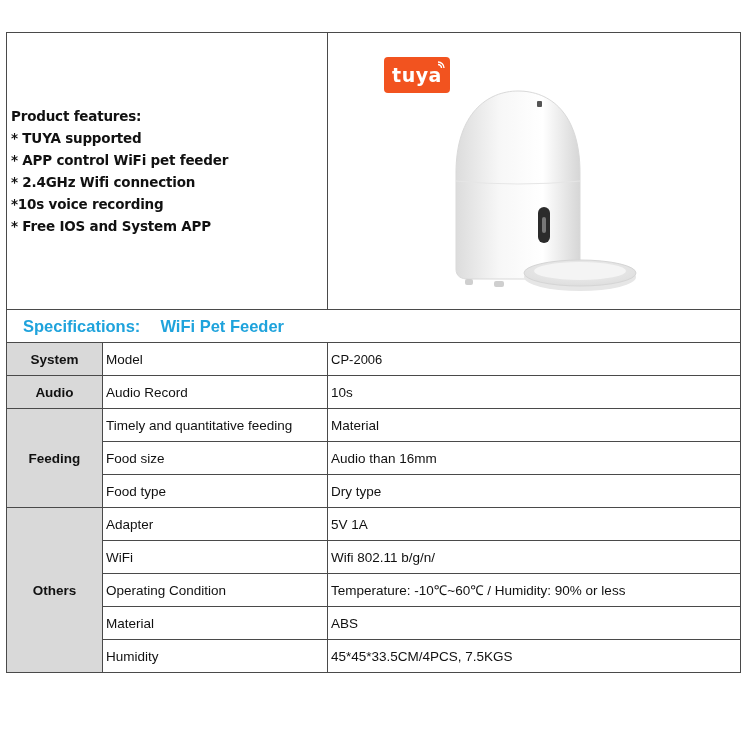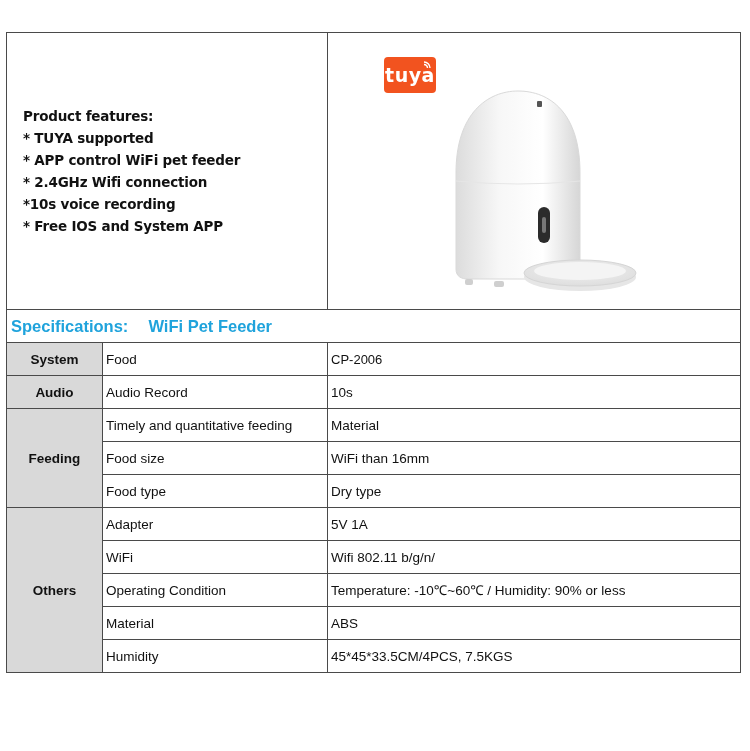--- a/index.html
+++ b/index.html
@@ -1,29 +1,29 @@
 <!DOCTYPE html>
 <html><head>
 <meta charset="utf-8">
 <style>
   html, body { margin: 0; padding: 0; background: #ffffff; }
   body { width: 750px; height: 751px; position: relative; overflow: hidden; font-family: "Liberation Sans", sans-serif; color: #111; }
   .sheet { position: absolute; left: 6px; top: 32px; width: 734px; }
   table { border-collapse: collapse; width: 734px; table-layout: fixed; }
   td { border: 1.5px solid #4a4a4a; padding: 0 3px; font-size: 13.5px; vertical-align: middle; }
   .top-row td { height: 276px; }
-  .features { font-family: "DejaVu Sans", sans-serif; font-weight: bold; font-size: 13.5px; line-height: 22px; padding-left: 16px; letter-spacing: -0.2px; }
+  .features { font-family: "DejaVu Sans", sans-serif; font-weight: bold; font-size: 13.5px; line-height: 22px; padding-left: 4px; letter-spacing: -0.2px; }
   .features div { white-space: nowrap; }
   .image-cell { position: relative; padding: 0; }
-  .spec-header td { height: 32px; color: #1fa3dc; font-weight: bold; font-size: 16.5px; padding-left: 4px; }
+  .spec-header td { height: 32px; color: #1fa3dc; font-weight: bold; font-size: 16.5px; padding-left: 16px; }
   .spec-header .gap { display: inline-block; width: 20px; }
   .row td { height: 32px; margin-top: 32px; }
   .cat { background: #d9d9d9; font-weight: bold; text-align: center; font-size: 13.5px; }
   .model-value { font-size: 13px; }
-  .tuya-logo { position: absolute; left: 56px; top: 24px; width: 52px; height: 36px; background: #f2531f; border-radius: 4px; color: #fff; font-family: "DejaVu Sans", sans-serif; font-weight: bold; font-size: 19px; line-height: 36px; text-align: center; letter-spacing: 0.5px; }
+  .tuya-logo { position: absolute; left: 56px; top: 24px; width: 66px; height: 36px; background: #f2531f; border-radius: 4px; color: #fff; font-family: "DejaVu Sans", sans-serif; font-weight: bold; font-size: 19px; line-height: 36px; text-align: center; letter-spacing: 0.5px; }
   .tuya-logo .wifi { position: absolute; right: 4px; top: 3px; width: 10px; height: 10px; }
 </style>
 </head>
 <body>
 
 <div class="sheet">
 <table>
   <colgroup>
     <col style="width:96px">
     <col style="width:225px">
@@ -71,36 +71,36 @@
         <ellipse cx="252" cy="240" rx="56" ry="13" fill="url(#bowl)" stroke="#d5d5d5" stroke-width="1"></ellipse>
         <ellipse cx="252" cy="238" rx="46" ry="9" fill="#f4f4f4"></ellipse>
       </svg>
     </td>
   </tr>
   <tr class="spec-header">
     <td colspan="3"><span>Specifications:</span><span class="gap"></span><span>WiFi Pet Feeder</span></td>
   </tr>
   <tr class="row">
     <td class="cat">System</td>
-    <td>Food</td>
+    <td>Model</td>
     <td class="model-value">CP-2006</td>
   </tr>
   <tr class="row">
     <td class="cat">Audio</td>
     <td>Audio Record</td>
     <td>10s</td>
   </tr>
   <tr class="row">
     <td class="cat" rowspan="3">Feeding</td>
     <td>Timely and quantitative feeding</td>
     <td>Material</td>
   </tr>
   <tr class="row">
     <td>Food size</td>
-    <td>WiFi than 16mm</td>
+    <td>Audio than 16mm</td>
   </tr>
   <tr class="row">
     <td>Food type</td>
     <td>Dry type</td>
   </tr>
   <tr class="row">
     <td class="cat" rowspan="5">Others</td>
     <td>Adapter</td>
     <td>5V 1A</td>
   </tr>

